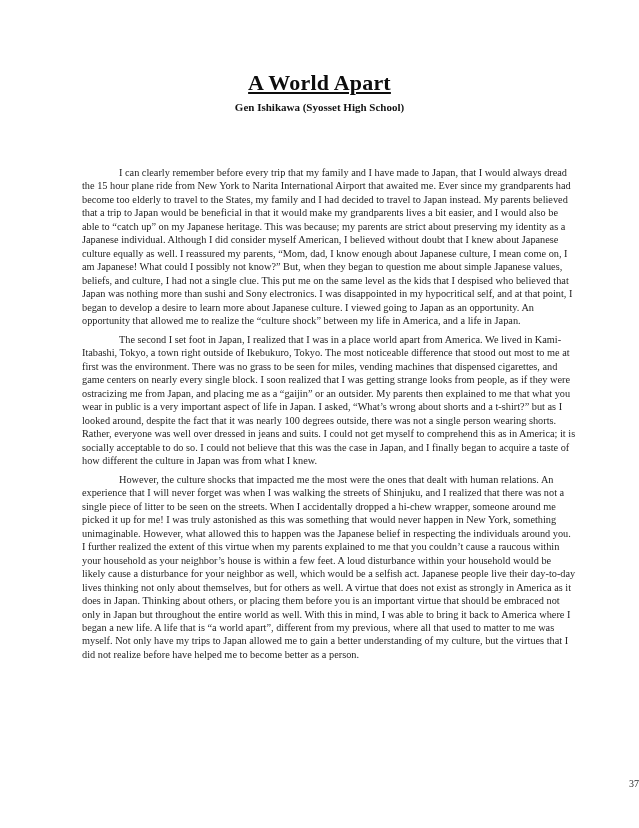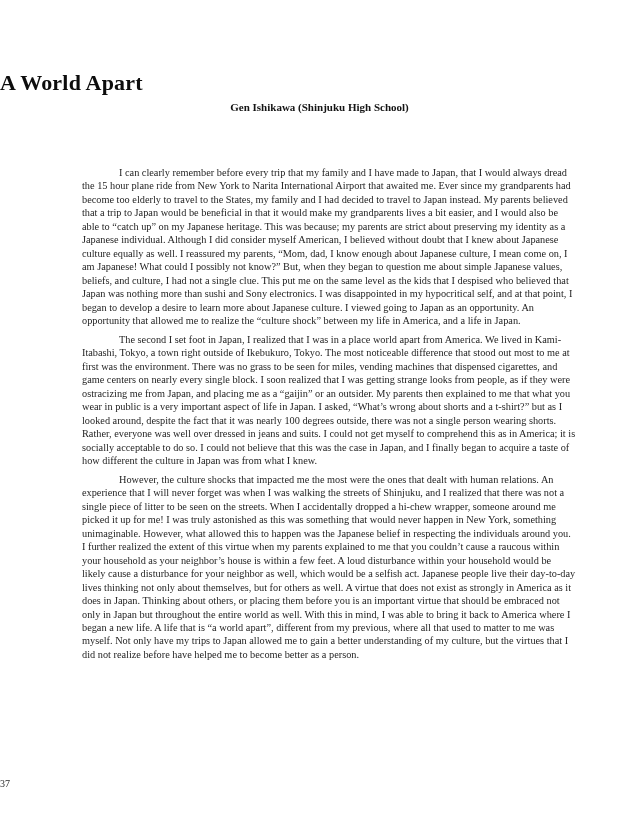--- a/index.html
+++ b/index.html
@@ -15,24 +15,26 @@
     font-family: "Liberation Serif", "DejaVu Serif", serif;
     color: #1e1e1e;
     overflow: hidden;
   }
   .title {
     position: absolute;
     top: 70px;
     left: 0;
     width: 100%;
     margin: 0;
+    text-align: center;
     font-size: 22px;
     font-weight: bold;
     color: #0d0d0d;
     letter-spacing: 0.2px;
+    text-decoration: underline;
   }
   .author {
     position: absolute;
     top: 101px;
     left: 0;
     width: 100%;
     text-align: center;
     font-size: 11px;
     font-weight: bold;
     color: #141414;
@@ -50,30 +52,30 @@
   }
   .essay-body p {
     margin: 0 0 5.5px 0;
     text-indent: 37px;
   }
   .pageno {
     position: absolute;
     top: 778px;
     left: 0;
     width: 100%;
-    text-align: left;
+    text-align: right;
     font-size: 10px;
     color: #2a2a2a;
   }
 </style>
 </head>
 <body>
 
 <div class="page">
   <h1 class="title">A World Apart</h1>
-  <div class="author">Gen Ishikawa (Shinjuku High School)</div>
+  <div class="author">Gen Ishikawa (Syosset High School)</div>
   <div class="essay-body">
     <p>I can clearly remember before every trip that my family and I have made to Japan, that I would always dread the 15 hour plane ride from New York to Narita International Airport that awaited me. Ever since my grandparents had become too elderly to travel to the States, my family and I had decided to travel to Japan instead. My parents believed that a trip to Japan would be beneficial in that it would make my grandparents lives a bit easier, and I would also be able to “catch up” on my Japanese heritage. This was because; my parents are strict about preserving my identity as a Japanese individual. Although I did consider myself American, I believed without doubt that I knew about Japanese culture equally as well. I reassured my parents, “Mom, dad, I know enough about Japanese culture, I mean come on, I am Japanese! What could I possibly not know?” But, when they began to question me about simple Japanese values, beliefs, and culture, I had not a single clue. This put me on the same level as the kids that I despised who believed that Japan was nothing more than sushi and Sony electronics. I was disappointed in my hypocritical self, and at that point, I began to develop a desire to learn more about Japanese culture. I viewed going to Japan as an opportunity. An opportunity that allowed me to realize the “culture shock” between my life in America, and a life in Japan.</p>
     <p>The second I set foot in Japan, I realized that I was in a place world apart from America. We lived in Kami-Itabashi, Tokyo, a town right outside of Ikebukuro, Tokyo. The most noticeable difference that stood out most to me at first was the environment. There was no grass to be seen for miles, vending machines that dispensed cigarettes, and game centers on nearly every single block. I soon realized that I was getting strange looks from people, as if they were ostracizing me from Japan, and placing me as a “gaijin” or an outsider. My parents then explained to me that what you wear in public is a very important aspect of life in Japan. I asked, “What’s wrong about shorts and a t-shirt?” but as I looked around, despite the fact that it was nearly 100 degrees outside, there was not a single person wearing shorts. Rather, everyone was well over dressed in jeans and suits. I could not get myself to comprehend this as in America; it is socially acceptable to do so. I could not believe that this was the case in Japan, and I finally began to acquire a taste of how different the culture in Japan was from what I knew.</p>
     <p>However, the culture shocks that impacted me the most were the ones that dealt with human relations. An experience that I will never forget was when I was walking the streets of Shinjuku, and I realized that there was not a single piece of litter to be seen on the streets. When I accidentally dropped a hi-chew wrapper, someone around me picked it up for me! I was truly astonished as this was something that would never happen in New York, something unimaginable. However, what allowed this to happen was the Japanese belief in respecting the individuals around you. I further realized the extent of this virtue when my parents explained to me that you couldn’t cause a raucous within your household as your neighbor’s house is within a few feet. A loud disturbance within your household would be likely cause a disturbance for your neighbor as well, which would be a selfish act. Japanese people live their day-to-day lives thinking not only about themselves, but for others as well. A virtue that does not exist as strongly in America as it does in Japan. Thinking about others, or placing them before you is an important virtue that should be embraced not only in Japan but throughout the entire world as well. With this in mind, I was able to bring it back to America where I began a new life. A life that is “a world apart”, different from my previous, where all that used to matter to me was myself. Not only have my trips to Japan allowed me to gain a better understanding of my culture, but the virtues that I did not realize before have helped me to become better as a person.</p>
   </div>
   <div class="pageno">37</div>
 </div>
 
 </body></html>

